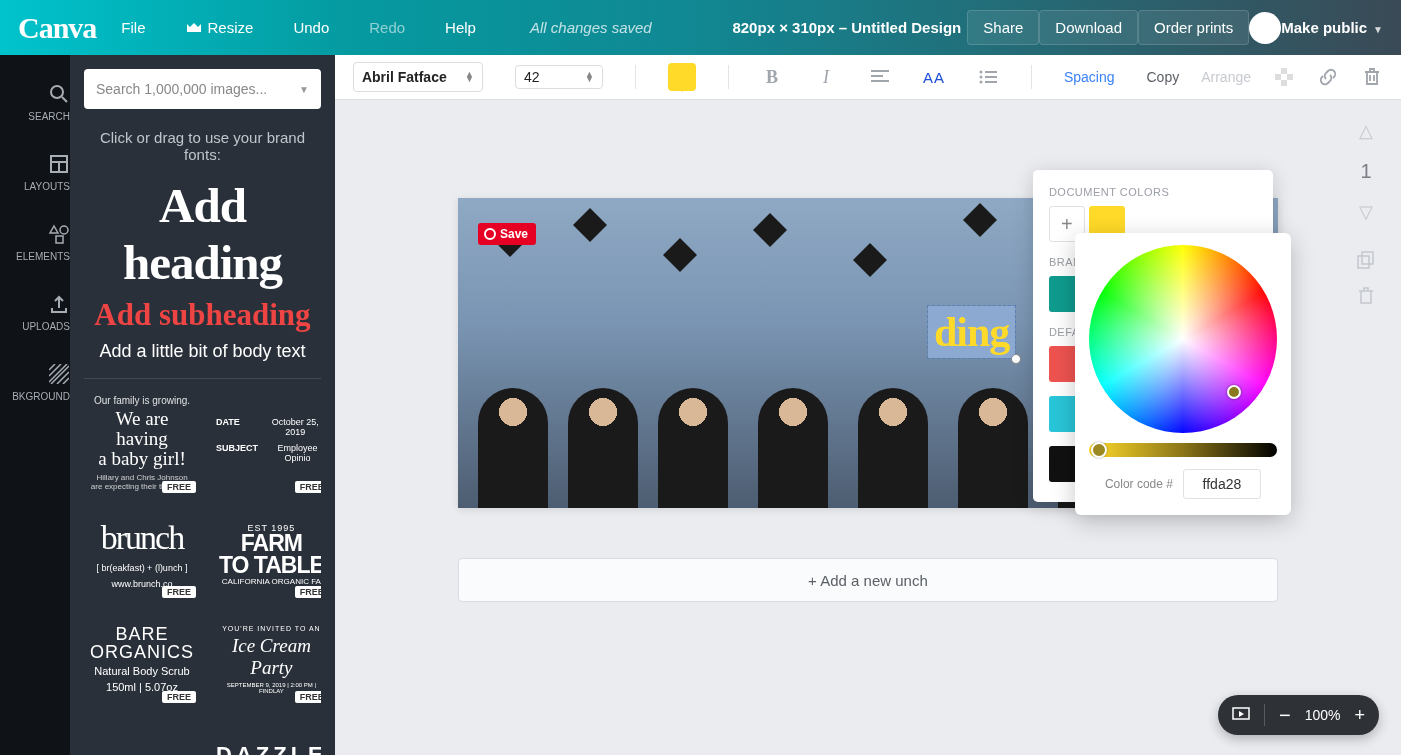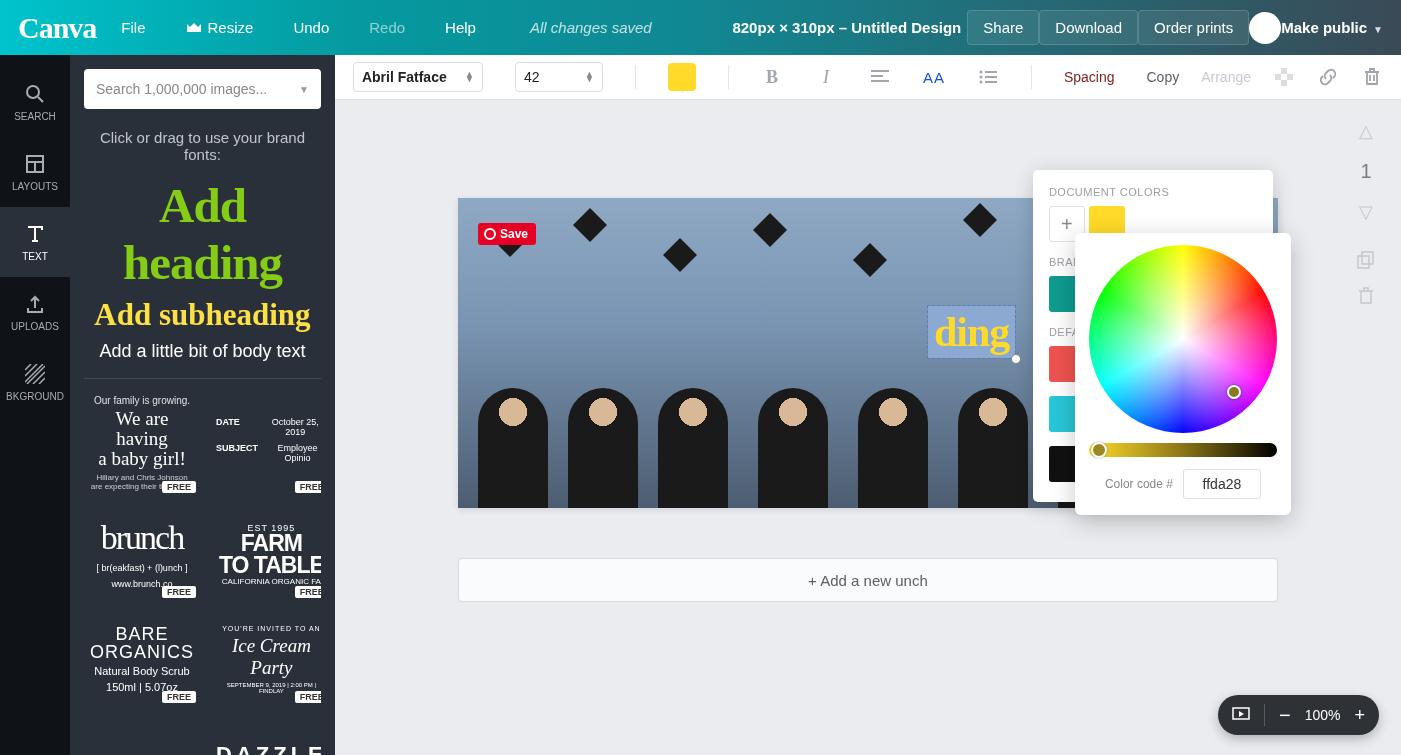--- a/index.html
+++ b/index.html
@@ -14,30 +14,30 @@
 .saved{font-style:italic;opacity:.75;margin-left:14px}
 .header-right{margin-left:auto;display:flex;align-items:center;gap:0;font-size:15px}
 .doc-title{font-weight:bold;margin-right:6px}
 .hbtn{background:rgba(255,255,255,.08);padding:8px 15px;border-radius:4px;cursor:pointer;border:1px solid rgba(255,255,255,.15)}
 .avatar{width:32px;height:32px;border-radius:50%;background:#fff}
 .make-public{font-weight:bold}
 .chev{font-size:10px;margin-left:6px;opacity:.8}
 
 .body{display:flex;height:calc(755px - 55px)}
 .nav{width:70px;background:#0f1216;display:flex;flex-direction:column;align-items:center;padding-top:12px}
-.nav-item{display:flex;flex-direction:column;align-items:center;justify-content:center;width:70px;height:70px;color:#a7adb4;font-size:10px;cursor:pointer;gap:6px}
+.nav-item{display:flex;flex-direction:column;align-items:flex-end;justify-content:center;width:70px;height:70px;color:#a7adb4;font-size:10px;cursor:pointer;gap:6px}
 .nav-item.active{background:#293039;color:#fff}
 .nav-ico{width:22px;height:22px;display:flex;align-items:center;justify-content:center}
 
 .panel{width:360px;background:#293039;color:#e8eaed;padding:14px 14px 0;overflow:hidden;display:flex;flex-direction:column}
 .search-box{height:40px;background:#fff;color:#888;border-radius:4px;display:flex;align-items:center;padding:0 12px;justify-content:space-between;font-size:14px}
 .search-box .tri{font-size:10px;color:#999}
 .hint{text-align:center;color:#c0c5cc;font-size:15px;margin:20px 0 14px}
-.add-heading{font-family:Georgia,serif;font-weight:900;font-size:49px;text-align:center;color:#84cc16;letter-spacing:-1px;margin-bottom:6px;cursor:pointer}
-.add-sub{font-family:Georgia,serif;font-weight:600;font-size:31px;text-align:center;color:#fde047;margin-bottom:8px;cursor:pointer}
+.add-heading{font-family:Georgia,serif;font-weight:900;font-size:49px;text-align:center;color:#ffffff;letter-spacing:-1px;margin-bottom:6px;cursor:pointer}
+.add-sub{font-family:Georgia,serif;font-weight:600;font-size:31px;text-align:center;color:#ef4444;margin-bottom:8px;cursor:pointer}
 .add-body{font-size:18px;text-align:center;color:#fff;margin-bottom:16px;cursor:pointer}
 .panel-scroll{flex:1;overflow:hidden;border-top:1px solid rgba(255,255,255,.12);padding-top:10px}
 .tpl-grid{display:grid;grid-template-columns:1fr 1fr;gap:10px}
 .tpl{position:relative;color:#fff;font-size:10px;min-height:95px;display:flex;flex-direction:column;justify-content:center;align-items:center;text-align:center;padding:6px;cursor:pointer}
 .tpl .free{position:absolute;right:4px;bottom:4px;background:#fff;color:#333;font-size:9px;font-weight:bold;padding:1px 5px;border-radius:2px}
 .tpl.big1{font-family:cursive;font-size:13px}
 .tpl.big1 .l1{font-size:10px;opacity:.85;margin-bottom:3px}
 .tpl.big1 .l2{font-family:cursive;font-size:19px;line-height:1.05}
 .tpl.big1 .l3{font-size:8px;opacity:.75;margin-top:4px}
 .tpl.meta .row{display:flex;gap:10px;font-size:9px;margin-bottom:6px;width:100%}
@@ -52,21 +52,21 @@
 .tpl.ice .sub{font-size:6px}
 .tpl.bare .ttl{font-weight:400;font-size:18px;letter-spacing:1px;line-height:1}
 .tpl.bare .sub{font-size:11px;margin-top:4px}
 .tpl.dazzle .ttl{font-weight:900;font-size:22px;letter-spacing:4px}
 .tpl.dazzle .sub{font-size:12px;letter-spacing:3px;margin-top:4px}
 .tpl.happy{font-family:cursive;font-size:20px;font-style:italic}
 
 .main{flex:1;background:#ebecf0;position:relative;display:flex;flex-direction:column}
 .toolbar{height:45px;background:#fff;border-bottom:1px solid #e0e1e5;display:flex;align-items:center;padding:0 18px;gap:32px;color:#5b5f66;font-size:14px}
 .font-sel{width:130px;height:30px;border:1px solid #dcdde1;border-radius:4px;display:flex;align-items:center;justify-content:space-between;padding:0 8px;font-family:Georgia,serif;font-weight:bold;color:#222;cursor:pointer}
-.size-sel{width:88px;height:30px;border:1px solid #dcdde1;border-radius:4px;display:flex;align-items:center;justify-content:space-between;padding:0 8px;color:#222;cursor:pointer}
+.size-sel{width:88px;height:24px;border:1px solid #dcdde1;border-radius:4px;display:flex;align-items:center;justify-content:space-between;padding:0 8px;color:#222;cursor:pointer}
 .udarr{font-size:9px;line-height:.6;color:#888}
 .vsep{width:1px;height:24px;background:#e3e4e8}
 .swatch{width:28px;height:28px;border-radius:4px;background:#ffda28;cursor:pointer;position:relative}
 .swatch::after{content:"";position:absolute;left:50%;bottom:-6px;transform:translateX(-50%);border:5px solid transparent;border-top-color:#ffda28}
 .tb-ico{width:22px;cursor:pointer;font-size:18px;color:#a1a5ac;display:flex;justify-content:center}
 .tb-ico.bold{font-weight:bold;font-family:Georgia,serif}
 .tb-ico.italic{font-style:italic;font-family:Georgia,serif}
 .tb-right{margin-left:auto;display:flex;align-items:center;gap:22px}
 .tb-right .muted{color:#c7cad0}
 
@@ -156,27 +156,29 @@
     <div class="nav-item">
         <span class="nav-ico">
           <svg width="20" height="20" viewBox="0 0 20 20">
             <rect x="2" y="2" width="16" height="16" fill="none" stroke="currentColor" stroke-width="2"></rect>
             <line x1="2" y1="8" x2="18" y2="8" stroke="currentColor" stroke-width="2"></line>
             <line x1="10" y1="8" x2="10" y2="18" stroke="currentColor" stroke-width="2"></line>
           </svg>
         </span>
         <span>LAYOUTS</span>
       </div>
-    <div class="nav-item active">
+    <div class="nav-item">
         <span class="nav-ico">
-          <svg width="18" height="18" viewBox="0 0 18 18">
-            <path d="M2 2h14v3M9 2v14M6 16h6" fill="none" stroke="currentColor" stroke-width="2"></path>
-          </svg>
-        </span>
-        <span>TEXT</span>
+          <svg width="22" height="20" viewBox="0 0 22 20">
+            <polygon points="6,2 10,9 2,9" fill="none" stroke="currentColor" stroke-width="1.5"></polygon>
+            <circle cx="16" cy="6" r="4" fill="none" stroke="currentColor" stroke-width="1.5"></circle>
+            <rect x="8" y="12" width="7" height="7" fill="none" stroke="currentColor" stroke-width="1.5"></rect>
+          </svg>
+        </span>
+        <span>ELEMENTS</span>
       </div>
     <div class="nav-item">
         <span class="nav-ico">
           <svg width="20" height="20" viewBox="0 0 20 20">
             <path d="M10 14V3M6 7l4-4 4 4M3 14v4h14v-4" fill="none" stroke="currentColor" stroke-width="2"></path>
           </svg>
         </span>
         <span>UPLOADS</span>
       </div>
     <div class="nav-item">
@@ -281,21 +283,21 @@
       <span class="tb-ico" style="font-size:15px;letter-spacing:1px;color:#1d4ed8">AA</span>
       <span class="tb-ico">
           <svg width="18" height="14" viewBox="0 0 18 14">
             <circle cx="2" cy="2" r="1.5" fill="currentColor"></circle>
             <circle cx="2" cy="7" r="1.5" fill="currentColor"></circle>
             <circle cx="2" cy="12" r="1.5" fill="currentColor"></circle>
             <path d="M6 2h12M6 7h12M6 12h12" stroke="currentColor" stroke-width="2"></path>
           </svg>
         </span>
       <div class="vsep"></div>
-      <span style="color:#7f1d1d">Spacing</span>
+      <span style="color:#3b82f6">Spacing</span>
       <div class="tb-right">
         <span>Copy</span>
         <span class="muted">Arrange</span>
         <span class="tb-ico">
             <svg width="18" height="18" viewBox="0 0 18 18">
               <rect width="18" height="18" fill="#ddd"></rect>
               <rect width="6" height="6" fill="#fff"></rect>
               <rect x="12" width="6" height="6" fill="#fff"></rect>
               <rect x="6" y="6" width="6" height="6" fill="#fff"></rect>
               <rect y="12" width="6" height="6" fill="#fff"></rect>

